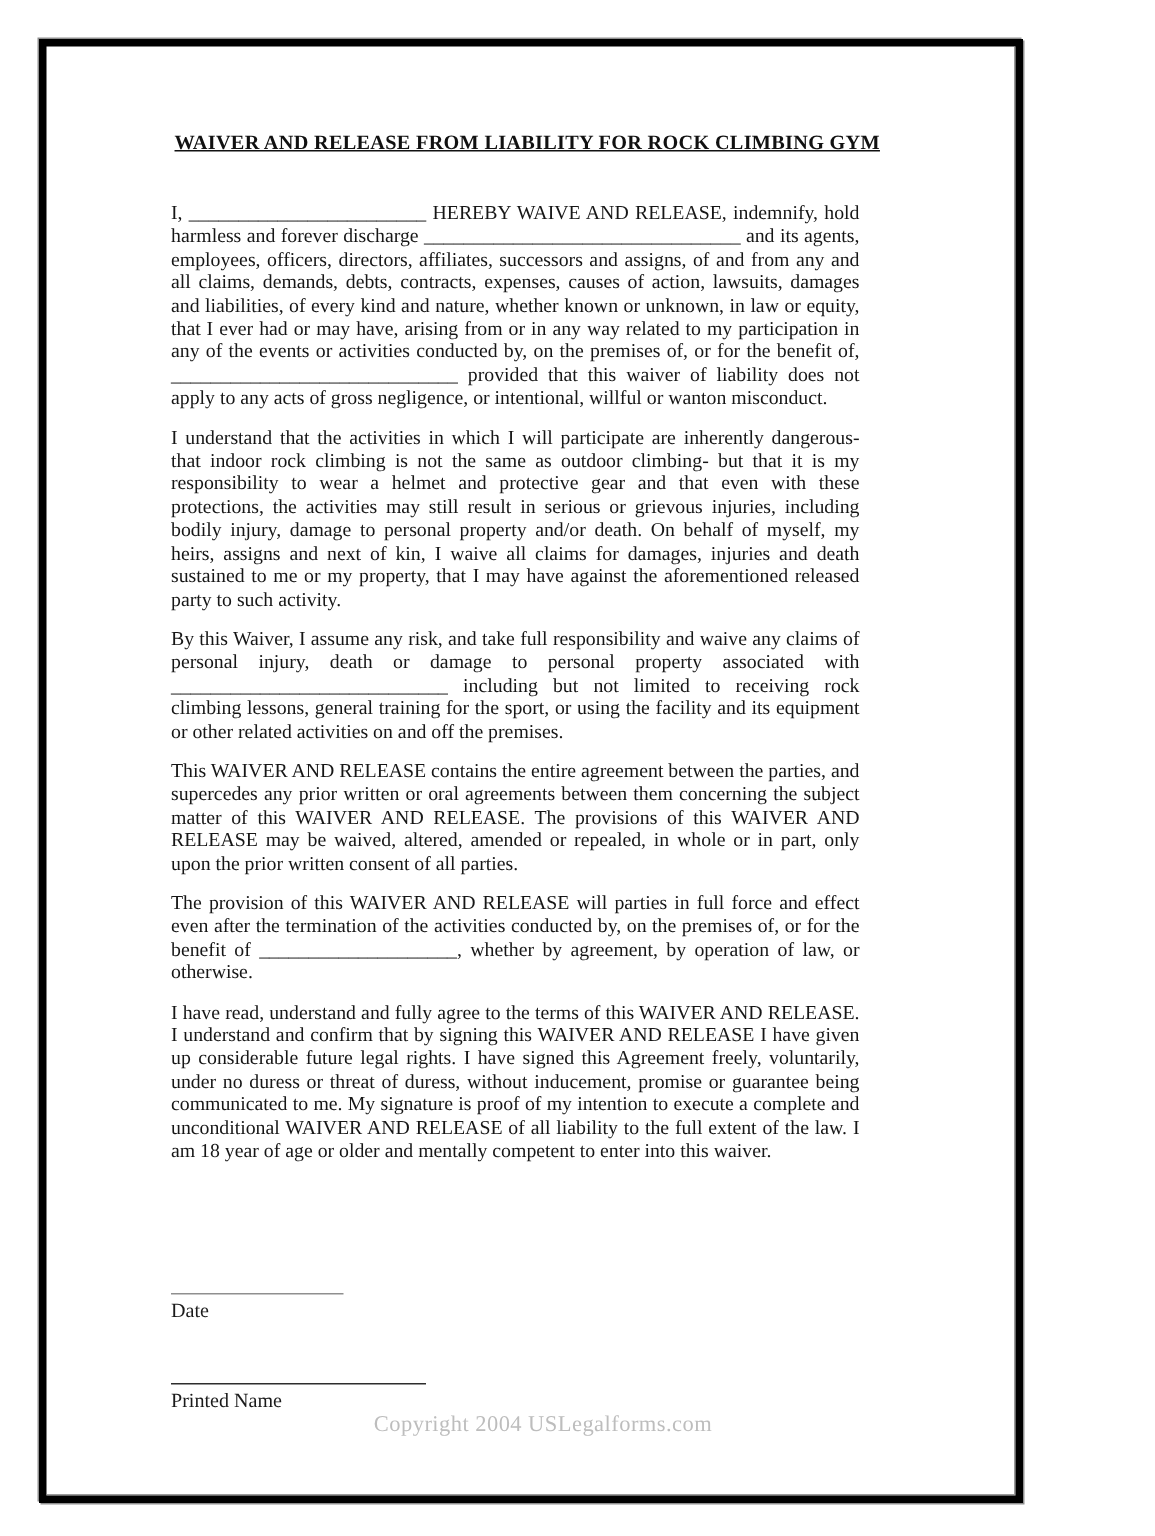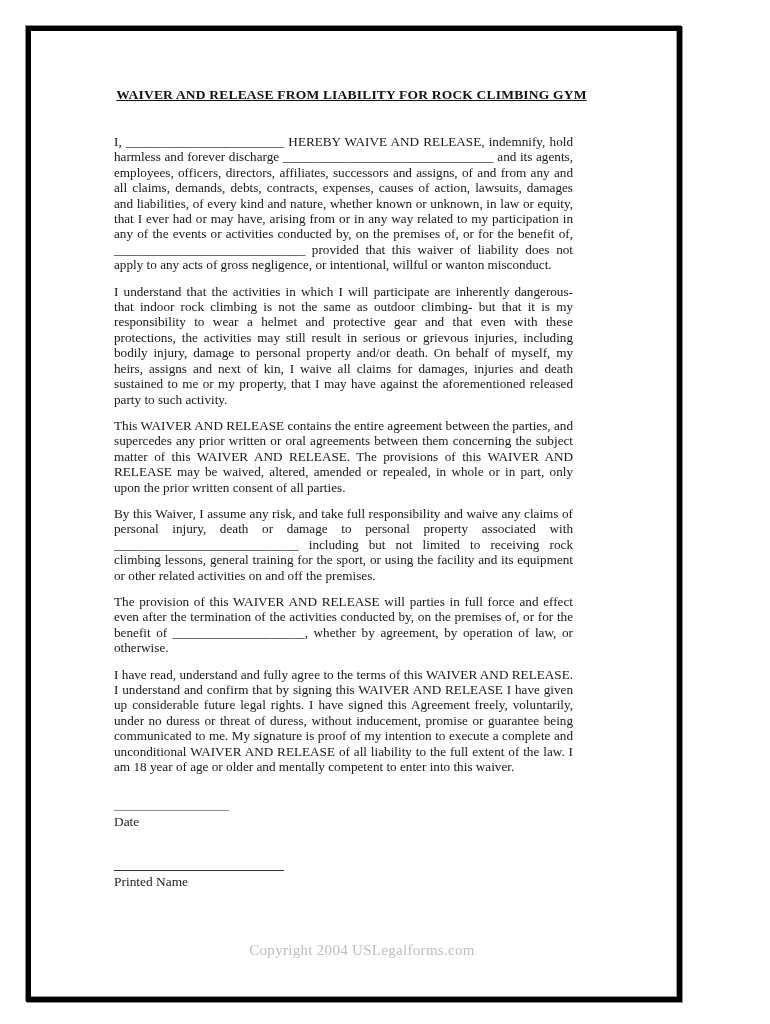--- a/index.html
+++ b/index.html
@@ -44,21 +44,21 @@
     color: #111111;
   }
   .doc-body p {
     margin: 0 16px 11px 0;
     text-align: justify;
     font-size: 13.2px;
     line-height: 15.4px;
     color: #161616;
   }
   .sig-section {
-    margin-top: 36px;
+    margin-top: 88px;
   }
   .sig-field { margin: 0; }
   .sig-field.date-field { margin-bottom: 40px; }
   .sig-field.printed-field { margin-bottom: 37px; }
   .sig-line {
     height: 0;
     border-bottom: 1px solid #2d2d2d;
     width: 170px;
     margin-bottom: 3px;
   }
@@ -86,22 +86,22 @@
 
 <div class="sheet">
   <div class="frame">
     <div class="content">
 
       <h1 class="doc-title">WAIVER AND RELEASE FROM LIABILITY FOR ROCK CLIMBING GYM</h1>
 
       <div class="doc-body">
         <p>I, ________________________ HEREBY WAIVE AND RELEASE, indemnify, hold harmless and forever discharge ________________________________ and its agents, employees, officers, directors, affiliates, successors and assigns, of and from any and all claims, demands, debts, contracts, expenses, causes of action, lawsuits, damages and liabilities, of every kind and nature, whether known or unknown, in law or equity, that I ever had or may have, arising from or in any way related to my participation in any of the events or activities conducted by, on the premises of, or for the benefit of, _____________________________ provided that this waiver of liability does not apply to any acts of gross negligence, or intentional, willful or wanton misconduct.</p>
         <p>I understand that the activities in which I will participate are inherently dangerous- that indoor rock climbing is not the same as outdoor climbing- but that it is my responsibility to wear a helmet and protective gear and that even with these protections, the activities may still result in serious or grievous injuries, including bodily injury, damage to personal property and/or death.  On behalf of myself, my heirs, assigns and next of kin, I waive all claims for damages, injuries and death sustained to me or my property, that I may have against the aforementioned released party to such activity.</p>
+        <p>By this Waiver, I assume any risk, and take full responsibility and waive any claims of personal injury, death or damage to personal property associated with ____________________________ including but not limited to receiving rock climbing lessons, general training for the sport, or using the facility and its equipment or other related activities on and off the premises.</p>
         <p>This WAIVER AND RELEASE contains the entire agreement between the parties, and supercedes any prior written or oral agreements between them concerning the subject matter of this WAIVER AND RELEASE.  The provisions of this WAIVER AND RELEASE may be waived, altered, amended or repealed, in whole or in part, only upon the prior written consent of all parties.</p>
-        <p>By this Waiver, I assume any risk, and take full responsibility and waive any claims of personal injury, death or damage to personal property associated with ____________________________ including but not limited to receiving rock climbing lessons, general training for the sport, or using the facility and its equipment or other related activities on and off the premises.</p>
         <p>The provision of this WAIVER AND RELEASE will parties in full force and effect even after the termination of the activities conducted by, on the premises of, or for the benefit of ____________________, whether by agreement, by operation of law, or otherwise.</p>
         <p>I have read, understand and fully agree to the terms of this WAIVER AND RELEASE.  I understand and confirm that by signing this WAIVER AND RELEASE I have given up considerable future legal rights. I have signed this Agreement freely, voluntarily, under no duress or threat of duress, without inducement, promise or guarantee being communicated to me.  My signature is proof of my intention to execute a complete and unconditional WAIVER AND RELEASE of all liability to the full extent of the law.  I am 18 year of age or older and mentally competent to enter into this waiver.</p>
       </div>
 
       <div class="sig-section">
 
         <div class="sig-field date-field">
           <div class="sig-line gray"></div>
           <div class="sig-label">Date</div>
         </div>

